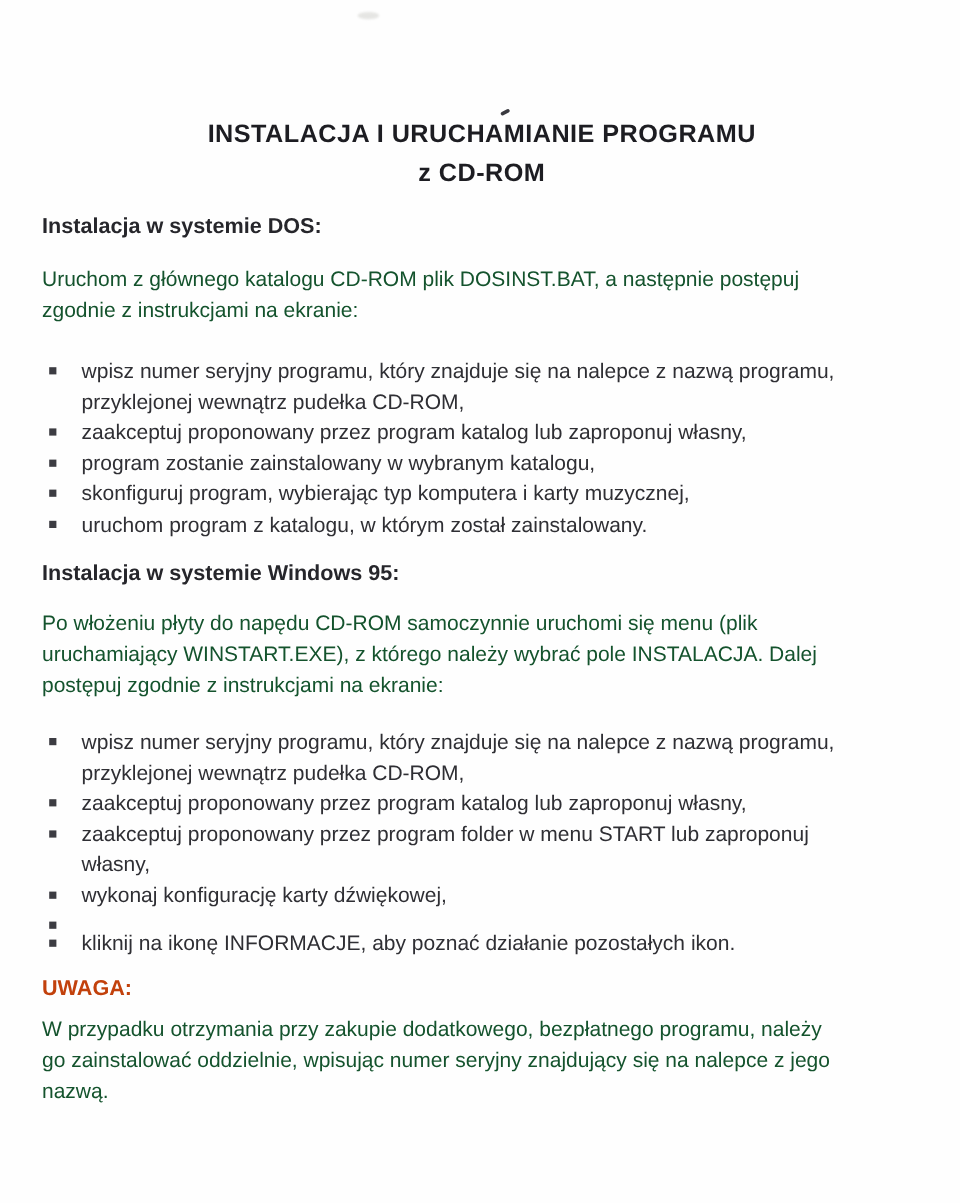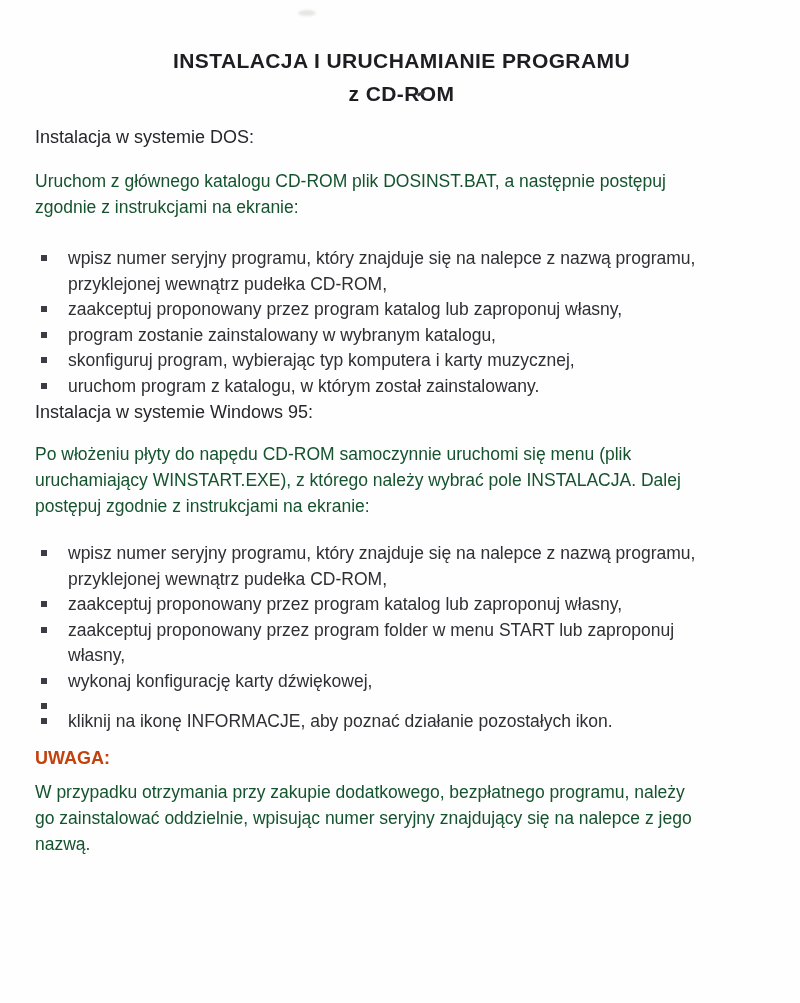--- a/index.html
+++ b/index.html
@@ -2,42 +2,42 @@
 <html lang="pl"><head>
 <meta charset="utf-8">
 <style>
   html, body { margin: 0; padding: 0; background: #ffffff; }
   .page {
     position: relative;
     width: 800px;
     height: 1003px;
     background: #fefefe;
     box-sizing: border-box;
-    padding: 44px 22px 0 35px;
+    padding: 95px 22px 0 35px;
     font-family: "Liberation Sans", sans-serif;
     color: #2f2f34;
     overflow: hidden;
   }
   .title-block { text-align: center; margin: 0 10px 0 0; }
   .title-line {
     font-size: 21px;
     font-weight: bold;
     line-height: 33px;
     letter-spacing: 0.4px;
     color: #1d1d22;
     white-space: nowrap;
   }
   .section-heading {
     font-size: 18px;
-    font-weight: normal;
+    font-weight: bold;
     line-height: 26px;
     color: #26262b;
   }
   .heading-dos { margin-top: 14px; }
-  .heading-win { }
+  .heading-win { margin-top: 14px; }
   .body-text {
     font-size: 17.5px;
     line-height: 26px;
     white-space: pre-line;
     color: #14532d;
   }
   .intro { margin-top: 18px; }
   .intro-win { margin-top: 16px; }
   .bullet-list { margin-top: 26px; }
   .bullet-list-win { margin-top: 22px; }

